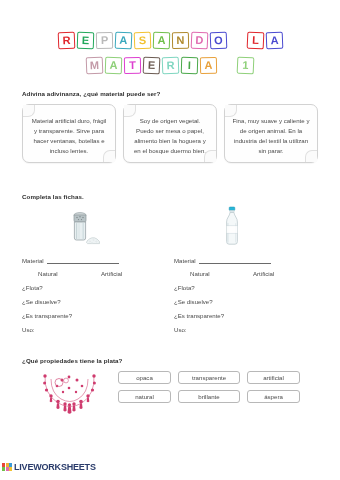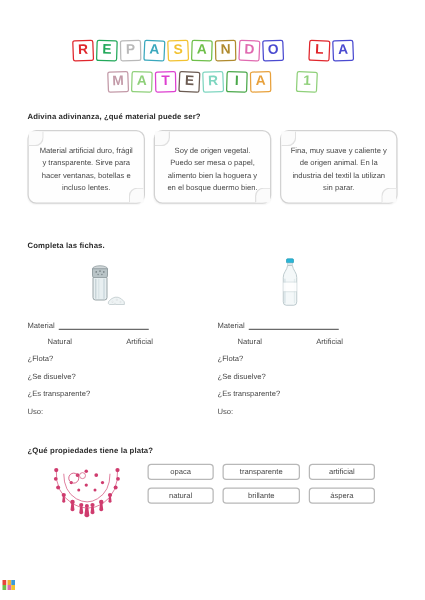--- a/index.html
+++ b/index.html
@@ -393,13 +393,14 @@
 
 <div class="footer">
   <div class="lw-icon" id="lw-icon">
       <i style="background: rgb(232, 68, 58);"></i>
       <i style="background: rgb(242, 177, 52);"></i>
       <i style="background: rgb(59, 154, 217);"></i>
       <i style="background: rgb(111, 191, 74);"></i>
       <i style="background: rgb(224, 106, 176);"></i>
       <i style="background: rgb(242, 194, 49);"></i>
     </div>
+  <div class="lw-text">LIVEWORKSHEETS</div>
 </div>
 
 </body></html>

